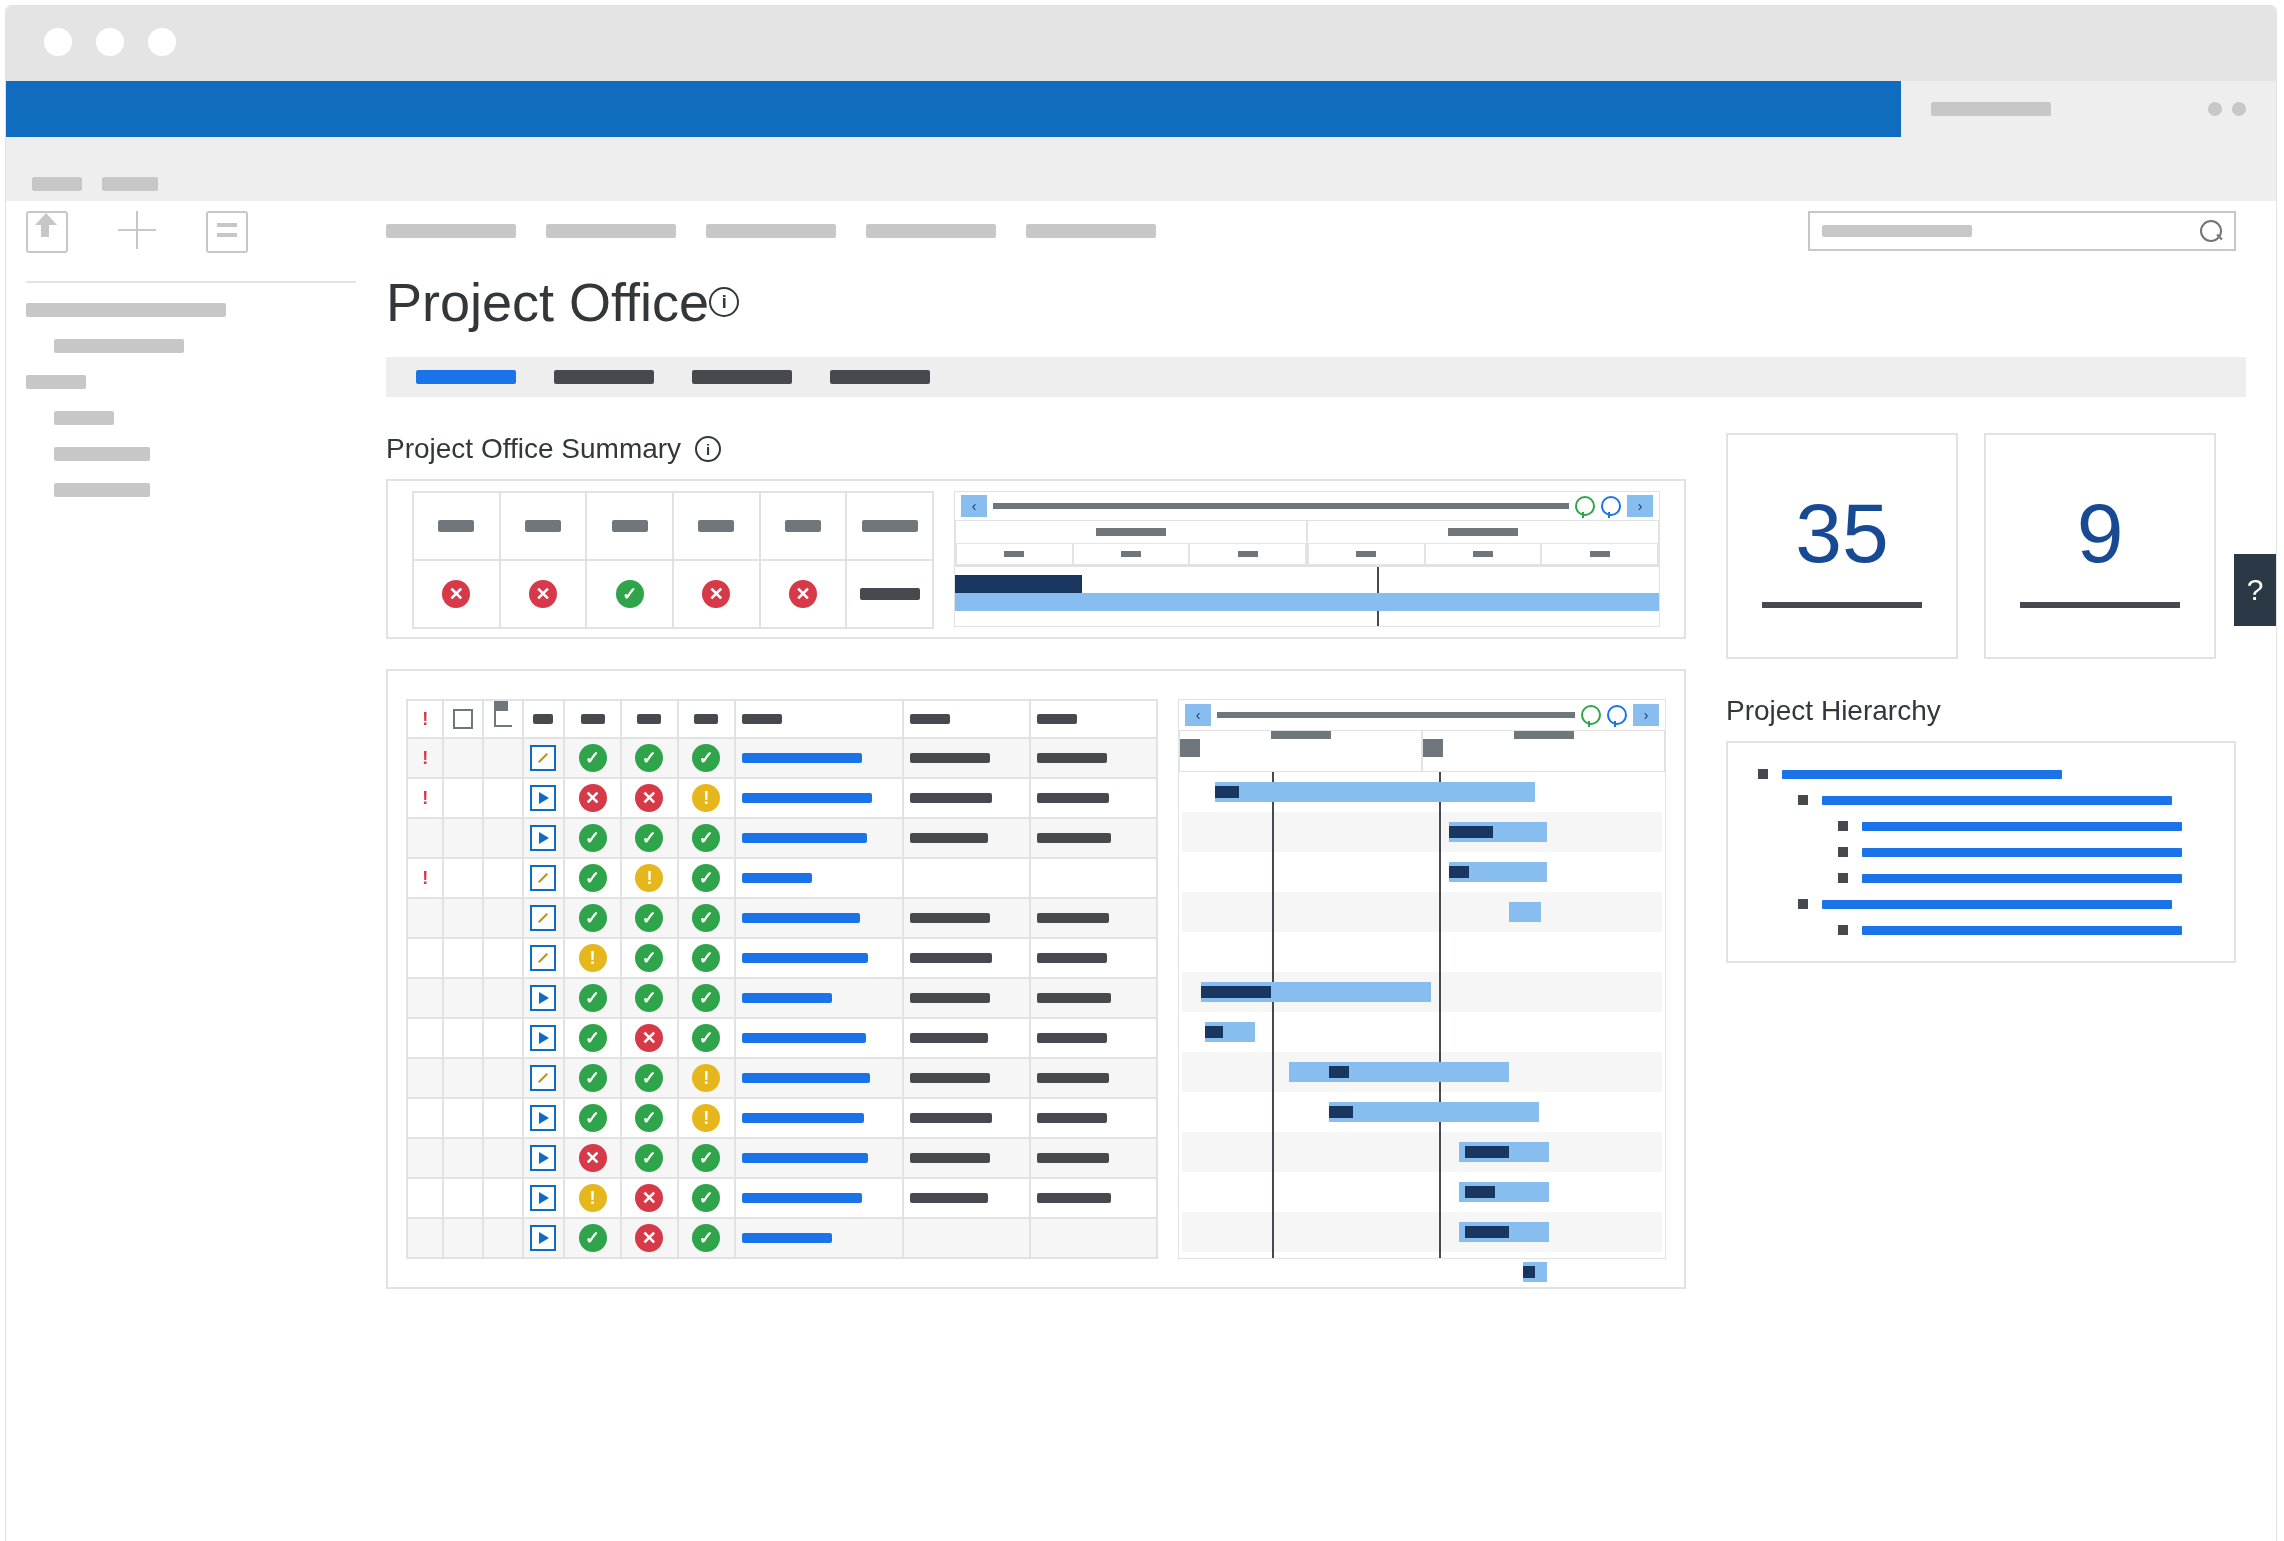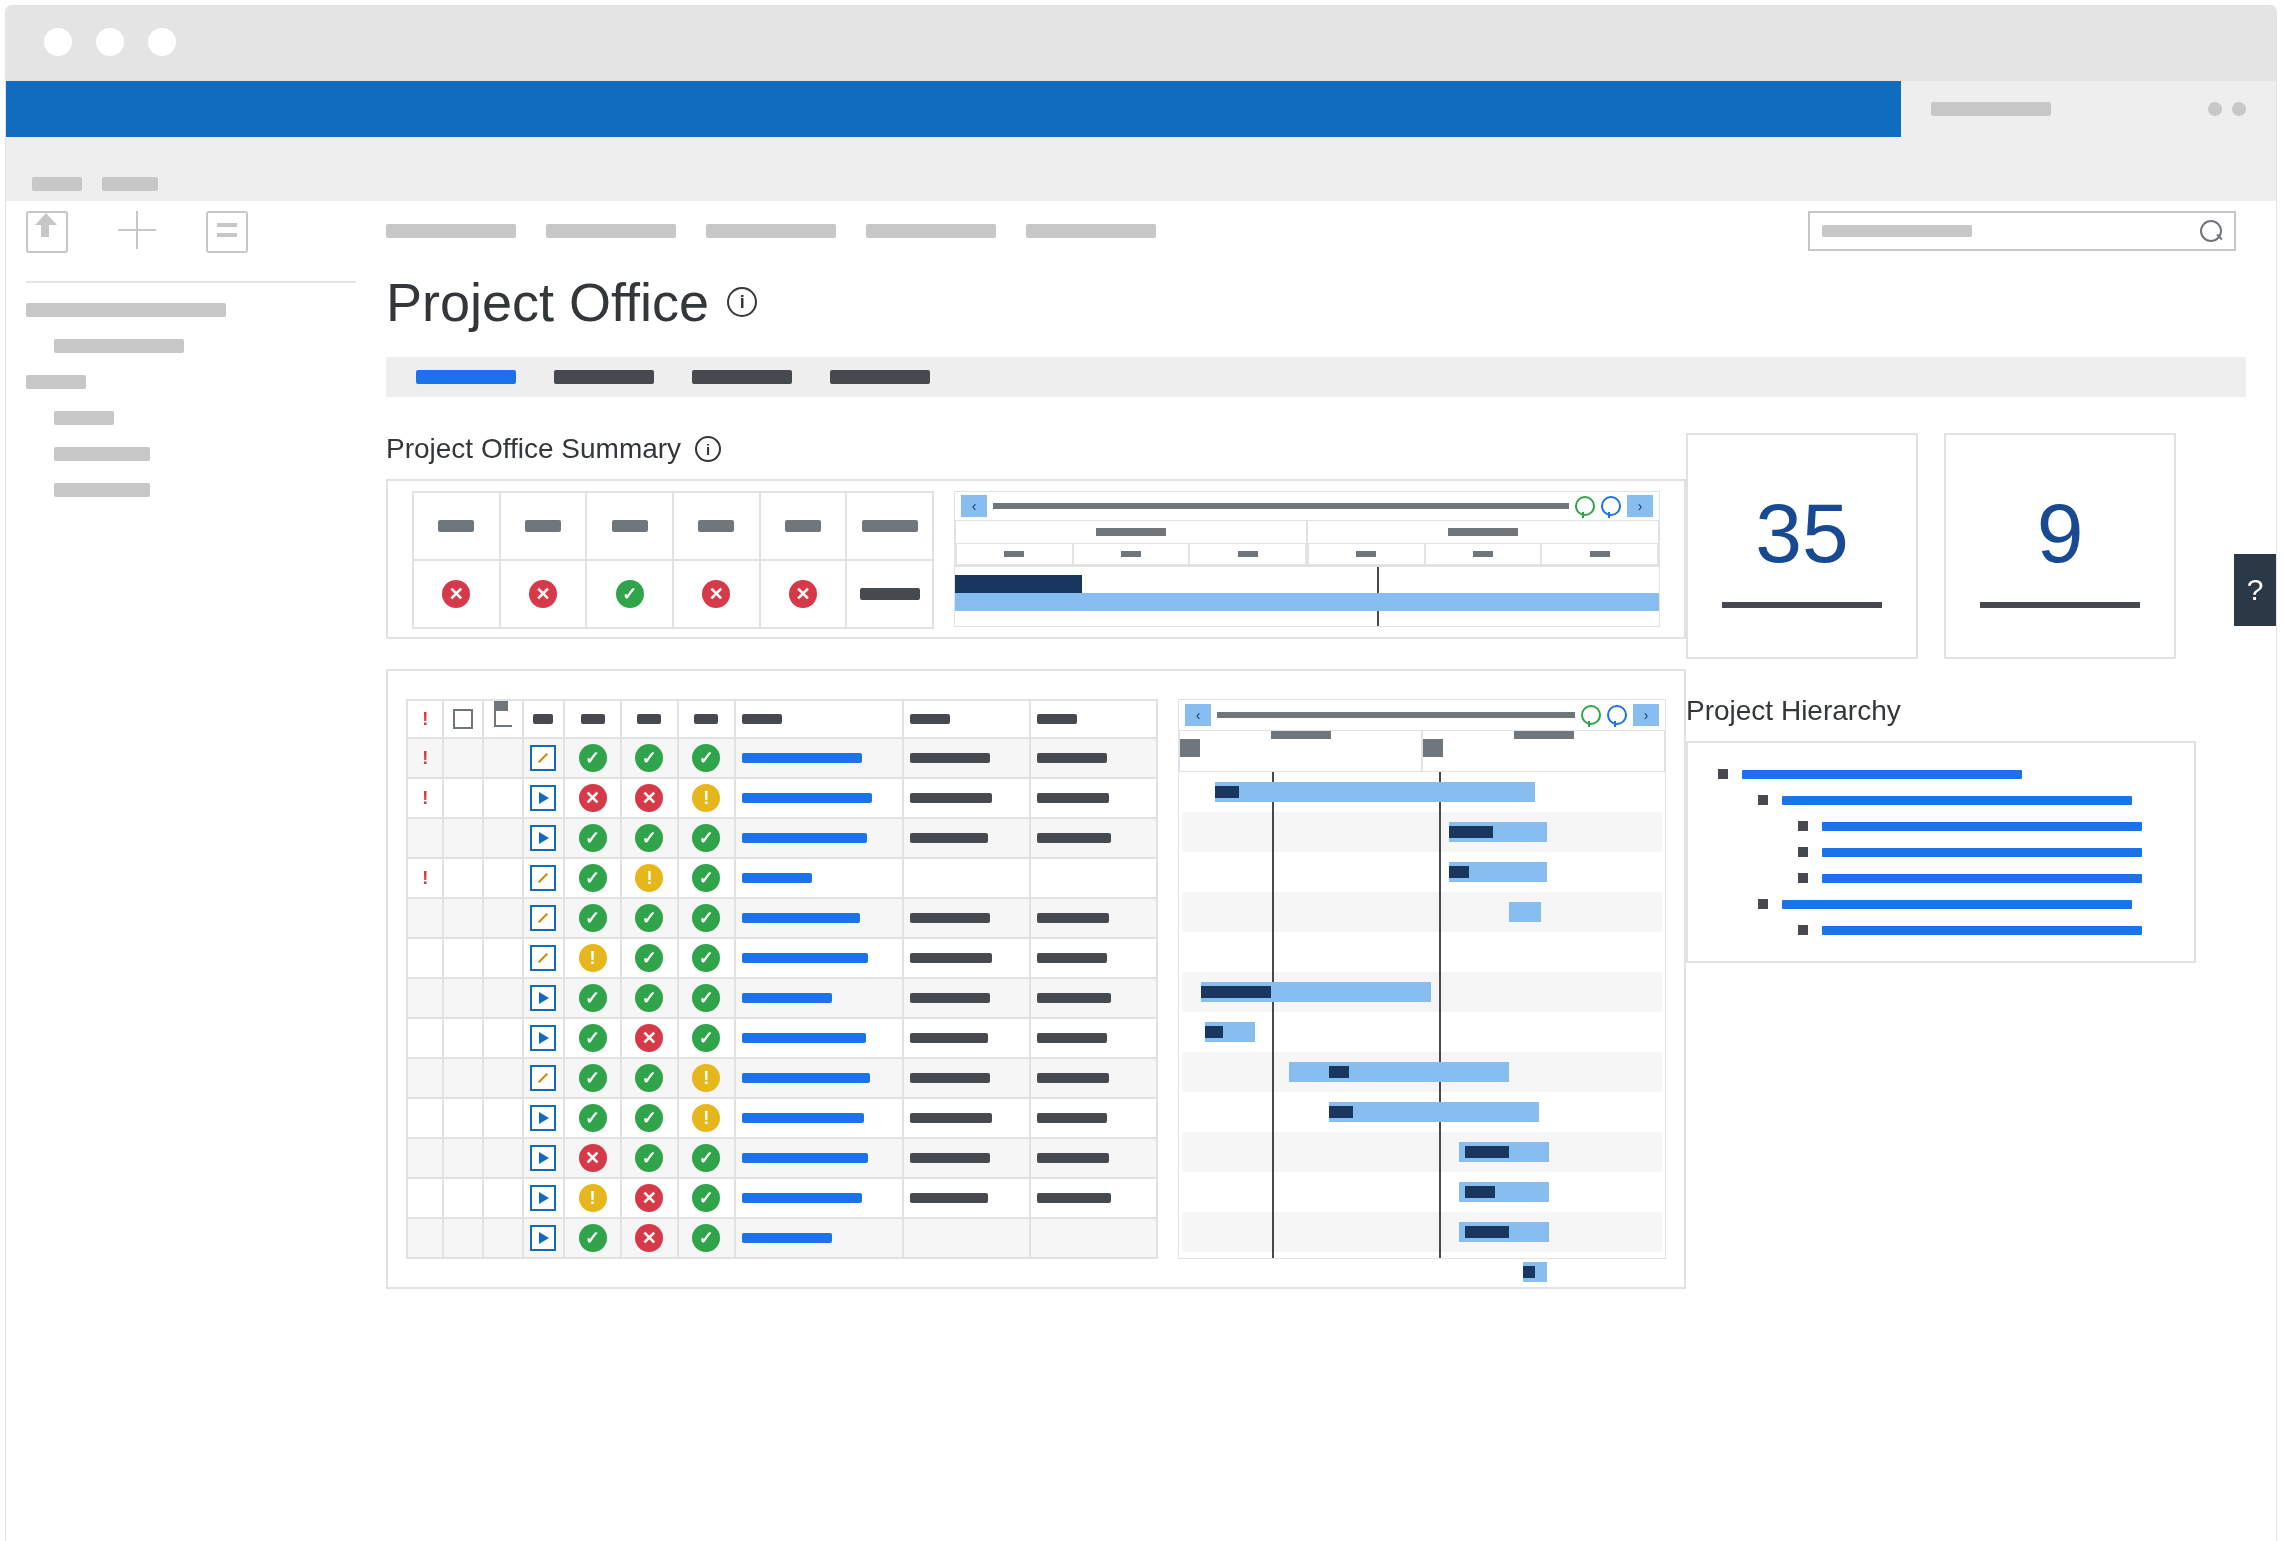--- a/index.html
+++ b/index.html
@@ -55,28 +55,28 @@
   .side-nav .sn{height:14px;background:var(--grey);border-radius:2px}
 
   .main{flex:1;padding:20px 40px 20px 10px;overflow:hidden}
   .top-row{display:flex;align-items:center;gap:30px;margin-bottom:20px}
   .top-row .tph{height:14px;background:var(--grey);border-radius:2px}
   .search-wrap{margin-left:auto;width:400px;height:36px;border:2px solid var(--grey);display:flex;align-items:center;padding:0 12px}
   .search-wrap .sph{width:150px;height:12px;background:var(--grey);border-radius:2px}
   .search-icon{margin-left:auto;width:18px;height:18px;border:2px solid var(--grey-dark);border-radius:50%;position:relative}
   .search-icon::after{content:"";position:absolute;left:14px;top:14px;width:7px;height:2px;background:var(--grey-dark);transform:rotate(45deg)}
 
-  .page-title{font-size:54px;color:#333739;font-weight:400;display:flex;align-items:center;gap:18px;margin-bottom:24px}
+  .page-title{font-size:54px;color:#333739;font-weight:400;display:flex;align-items:center;margin-bottom:24px}
   .info-circle{width:26px;height:26px;border:2px solid #333739;border-radius:50%;display:flex;align-items:center;justify-content:center;font-size:18px;font-weight:700;color:#333739}
 
   .tab-bar{height:40px;background:var(--grey-xlight);display:flex;align-items:center;padding:0 30px;gap:38px;margin-bottom:36px;width:1800px}
   .tab-bar .tb{width:100px;height:14px;background:#464a4e;border-radius:2px}
   .tab-bar .tb.active{background:var(--blue2)}
 
-  .content-grid{display:flex;}
+  .content-grid{display:flex;gap:40px}
   .left-col{width:1300px}
   .right-col{width:510px}
 
   .section-title{font-size:28px;color:#333739;font-weight:400;display:flex;align-items:center;gap:14px;margin-bottom:14px}
   .info-circle-sm{width:22px;height:22px;border:2px solid #333739;border-radius:50%;display:flex;align-items:center;justify-content:center;font-size:15px;font-weight:700}
 
   .panel{border:2px solid var(--panel-border);background:#fff}
 
   .summary-panel{height:136px;display:flex;padding:10px 24px}
   .status-table{border:1px solid var(--panel-border);width:520px;height:100%;display:flex;flex-direction:column}

